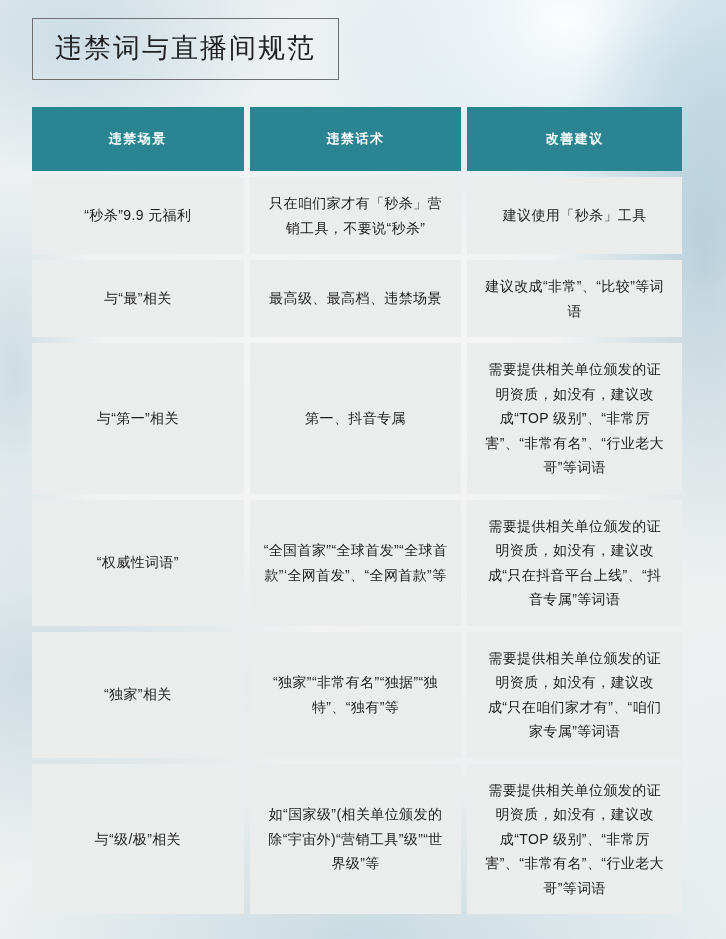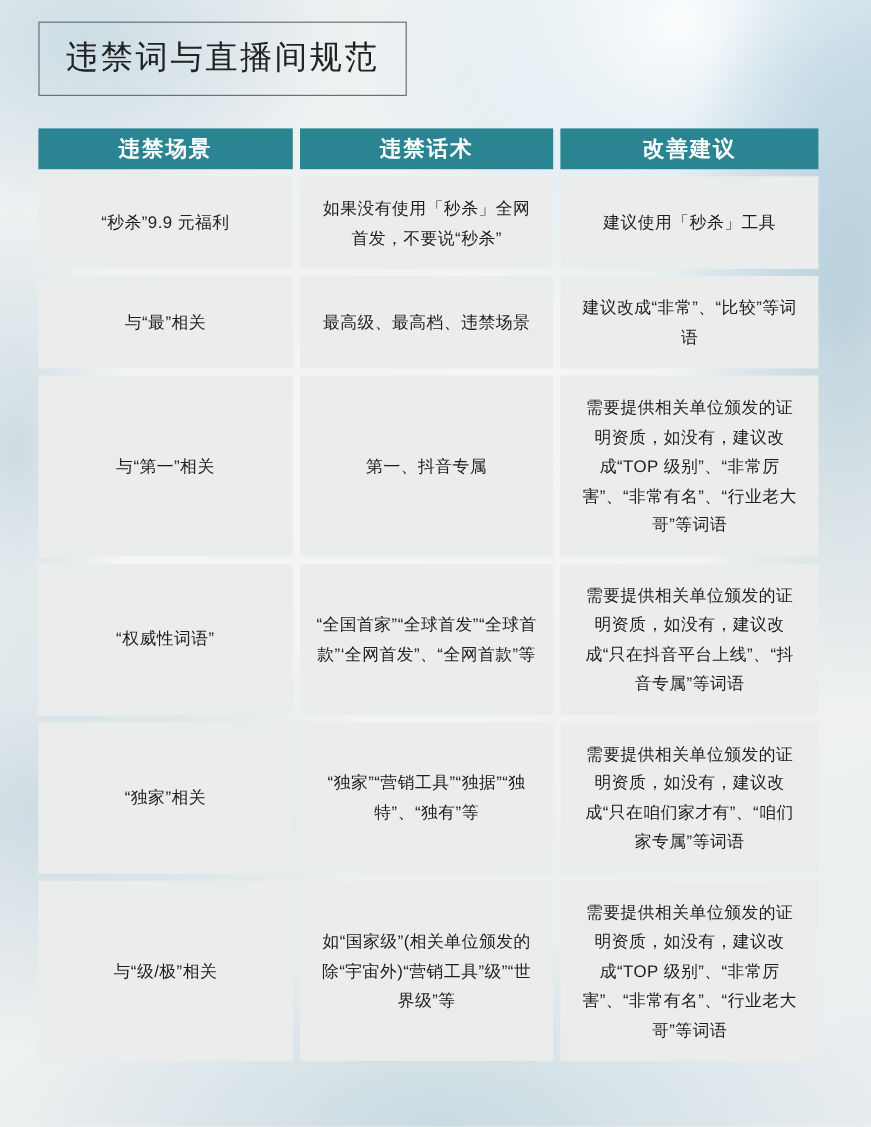--- a/index.html
+++ b/index.html
@@ -59,24 +59,24 @@
     left: 32px;
     top: 107px;
     width: 662px;
     border-collapse: separate;
     border-spacing: 6px 6px;
     margin: -6px;
   }
   table.matrix th {
     background: #2b8491;
     color: #ffffff;
-    font-size: 18px;
+    font-size: 13px;
     font-weight: bold;
     letter-spacing: 1.5px;
-    padding: 5px 4px;
+    padding: 23px 4px;
     text-align: center;
     vertical-align: middle;
   }
   table.matrix td {
     background: #ebedec;
     color: #1d1d1d;
     font-size: 14px;
     line-height: 1.75;
     padding: 14px 14px;
     text-align: center;
@@ -107,41 +107,41 @@
     <thead>
       <tr>
         <th>违禁场景</th>
         <th>违禁话术</th>
         <th>改善建议</th>
       </tr>
     </thead>
     <tbody>
       <tr>
         <td>“秒杀”9.9 元福利</td>
-        <td>如果没有使用「秒杀」全网首发，不要说“秒杀”</td>
+        <td>只在咱们家才有「秒杀」营销工具，不要说“秒杀”</td>
         <td>建议使用「秒杀」工具</td>
       </tr>
       <tr>
         <td>与“最”相关</td>
         <td>最高级、最高档、违禁场景</td>
         <td>建议改成“非常”、“比较”等词语</td>
       </tr>
       <tr>
         <td>与“第一”相关</td>
         <td>第一、抖音专属</td>
         <td>需要提供相关单位颁发的证明资质，如没有，建议改成“TOP 级别”、“非常厉害”、“非常有名”、“行业老大哥”等词语</td>
       </tr>
       <tr>
         <td>“权威性词语”</td>
         <td>“全国首家”“全球首发”“全球首款”‘全网首发”、“全网首款”等</td>
         <td>需要提供相关单位颁发的证明资质，如没有，建议改成“只在抖音平台上线”、“抖音专属”等词语</td>
       </tr>
       <tr>
         <td>“独家”相关</td>
-        <td>“独家”“营销工具”“独据”“独特”、“独有”等</td>
+        <td>“独家”“非常有名”“独据”“独特”、“独有”等</td>
         <td>需要提供相关单位颁发的证明资质，如没有，建议改成“只在咱们家才有”、“咱们家专属”等词语</td>
       </tr>
       <tr>
         <td>与“级/极”相关</td>
         <td>如“国家级”(相关单位颁发的除“宇宙外)“营销工具”级”“世界级”等</td>
         <td>需要提供相关单位颁发的证明资质，如没有，建议改成“TOP 级别”、“非常厉害”、“非常有名”、“行业老大哥”等词语</td>
       </tr>
     </tbody>
   </table>
 

